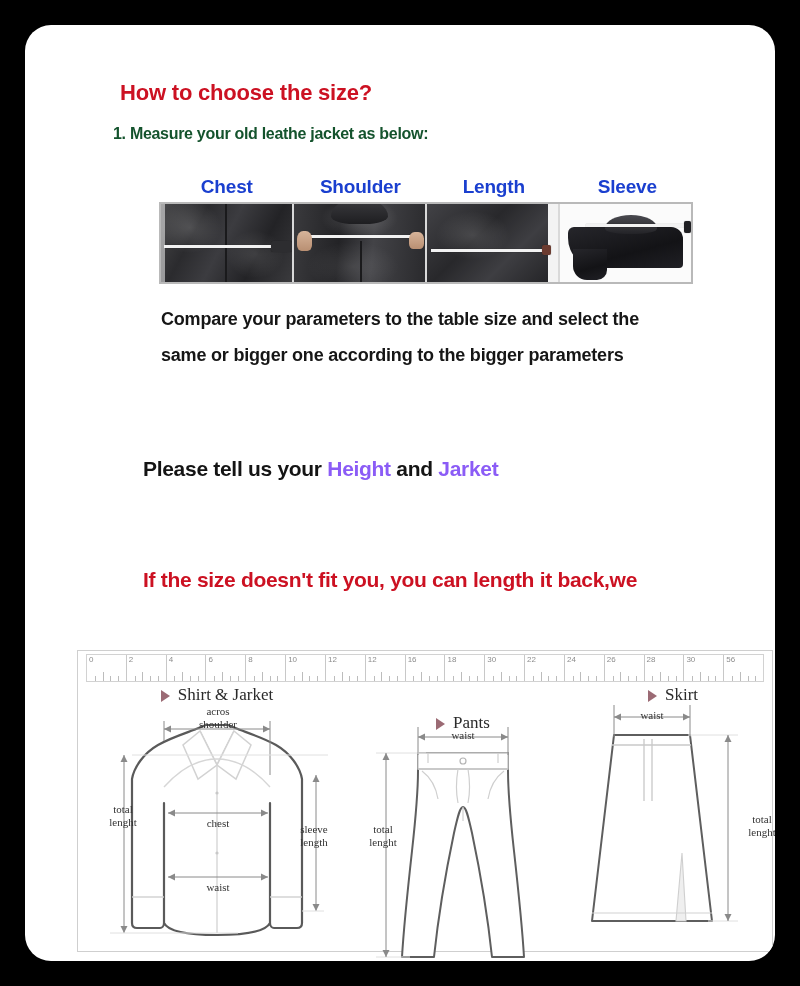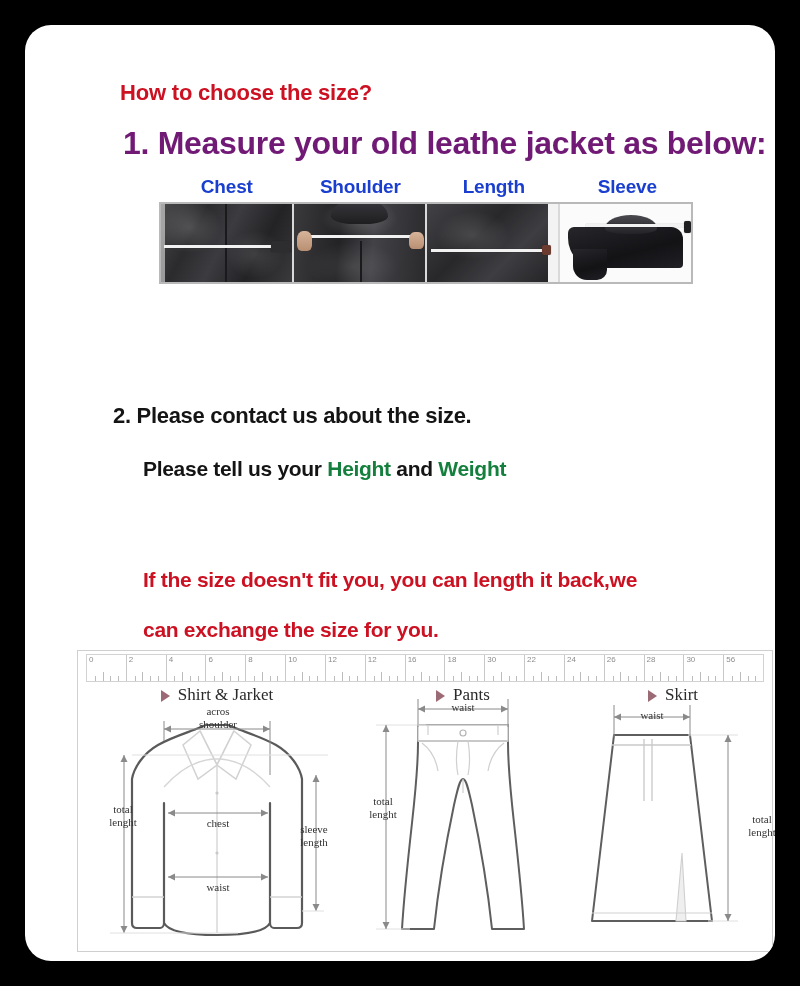--- a/index.html
+++ b/index.html
@@ -38,26 +38,25 @@
     font-size: 22px;
     font-weight: bold;
     color: #cc1122;
     letter-spacing: -0.2px;
     white-space: nowrap;
   }
   .step1 {
     position: absolute;
     left: 88px;
     top: 100px;
-    font-size: 32px;
+    font-size: 16px;
     font-weight: bold;
-    color: #701a75;
+    color: #14532d;
     letter-spacing: -0.3px;
     white-space: nowrap;
-    margin-left: 10px;
   }
 
   
   .photo-labels {
     position: absolute;
     left: 135px;
     top: 151px;
     width: 534px;
     height: 26px;
     display: flex;
@@ -162,21 +161,21 @@
     position: absolute;
     left: 118px;
     top: 420px;
     font-size: 21px;
     font-weight: bold;
     color: #141414;
     line-height: 48px;
     letter-spacing: -0.3px;
     white-space: nowrap;
   }
-  .red { color: #15803d; }
+  .red { color: #8b5cf6; }
   .returnblock {
     position: absolute;
     left: 118px;
     top: 530px;
     font-size: 21px;
     font-weight: bold;
     color: #cc1122;
     line-height: 50px;
     letter-spacing: -0.3px;
     white-space: nowrap;
@@ -308,30 +307,32 @@
         <div class="ph-white" style="inset:0;background:#fbfbfb;"></div>
         <div class="sleeve-shape" style="left:6%;top:30%;width:88%;height:52%;"></div>
         <div class="sleeve-shape" style="left:10%;top:58%;width:26%;height:40%;border-radius:0 0 10px 14px;"></div>
         <div class="collar" style="left:34%;top:14%;width:40%;height:24%;background:linear-gradient(180deg,#4a4a50,#232327);"></div>
         <div class="tape" style="left:20%;top:26%;width:76%;height:3px;"></div>
         <div class="tape" style="right:0;top:22%;width:5%;height:12px;background:#1f1f22;border-radius:2px;"></div>
       </div>
 
     </div>
 
-
-    <div class="step2">2. Please contact us about the size.</div>
+    <div class="compare">
+      <div>Compare your parameters to the table size and select the</div>
+      <div>same or bigger one according to the bigger parameters</div>
+    </div>
+
 
     <div class="tellus">
-      <div><span>Please tell us your </span><span class="red">Height</span><span> and </span><span class="red">Weight</span></div>
+      <div><span>Please tell us your </span><span class="red">Height</span><span> and </span><span class="red">Jarket</span></div>
     </div>
 
     <div class="returnblock">
       <div>If the size doesn't fit you, you can length it back,we</div>
-      <div>can exchange the size for you.</div>
     </div>
 
     <div class="diagram-panel">
 
       <div class="ruler" id="ruler">
           <div class="ruler-seg">
             <span class="ruler-num">0</span>
             <span class="tick" style="left: 20%; height: 5px;"></span>
             <span class="tick" style="left: 40%; height: 9px;"></span>
             <span class="tick" style="left: 60%; height: 5px;"></span>
@@ -513,21 +514,21 @@
           </g>
         </svg>
 
         <div class="dim-label" style="left:80px; top:22px; width:100px;">acros<br>shoulder</div>
         <div class="dim-label" style="left:0px; top:120px; width:70px;">total<br>lenght</div>
         <div class="dim-label" style="left:100px; top:134px; width:60px;">chest</div>
         <div class="dim-label" style="left:100px; top:198px; width:60px;">waist</div>
         <div class="dim-label" style="left:194px; top:140px; width:64px;">sleeve<br>length</div>
       </div>
 
-      <div class="diagram-col" style="left:272px; width:226px;">
+      <div class="diagram-col" style="left:272px; width:226px;margin-top:28px;">
         <div class="dg-title">
           <span class="arrow-bullet"></span><span>Pants</span>
         </div>
 
         <svg class="svg-box" width="226" height="268" viewBox="0 0 226 268">
           <path d="M68 42 L68 60 C68 78 66 104 62 140 C58 176 54 212 52 246 L84 246 C88 208 96 160 104 122
                    C108 104 110 96 113 96 C116 96 118 104 122 122 C130 160 138 208 142 246 L174 246
                    C172 212 168 176 164 140 C160 104 158 78 158 60 L158 42 Z" fill="#ffffff" stroke="#5e5e5e" stroke-width="2" stroke-linejoin="round"></path>
 
           <path d="M68 42 L158 42 L158 58 L68 58 Z" fill="#ffffff" stroke="#c6c6c6" stroke-width="1.3"></path>

